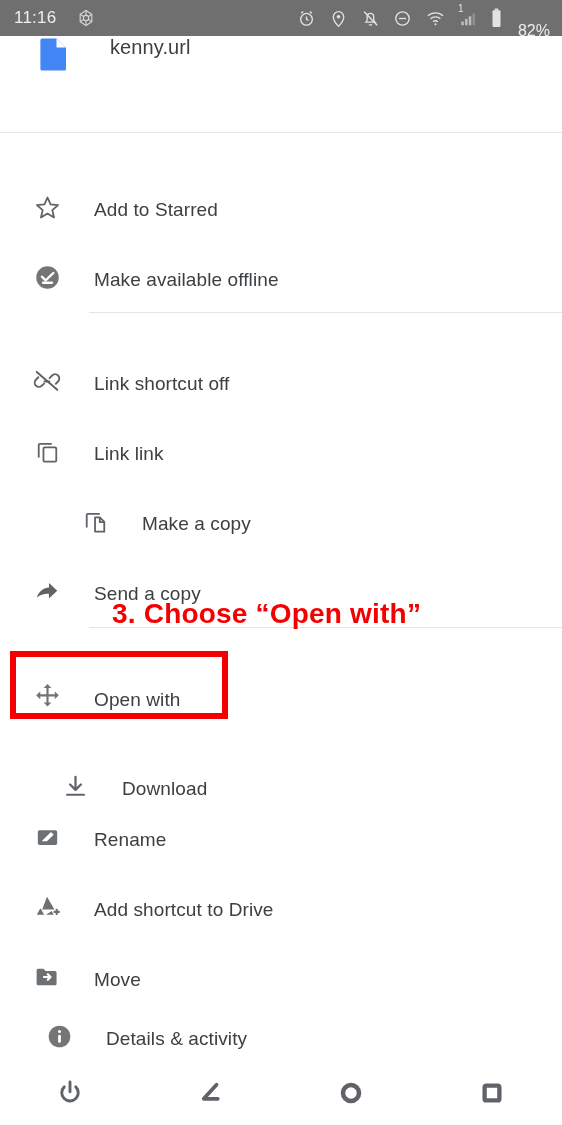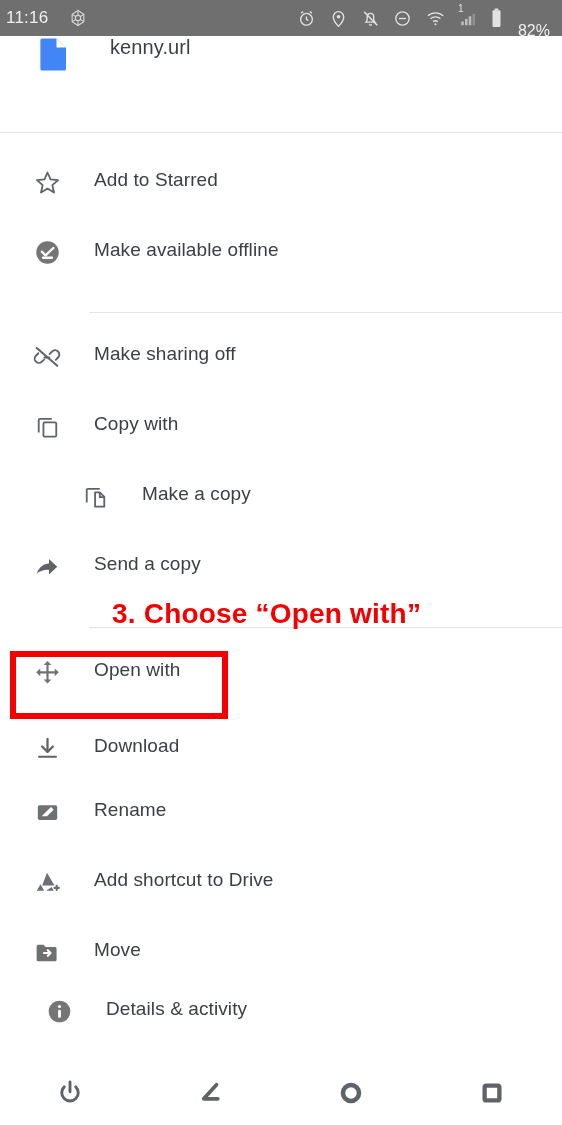--- a/index.html
+++ b/index.html
@@ -10,21 +10,21 @@
     overflow:hidden;
   }
   #screen { position:relative; width:562px; height:1125px; background:#fff; }
 
   
   .statusbar{
     position:absolute; top:0; left:0; width:562px; height:36px;
     background:#6f6f6f; color:#e9e9e9;
     display:flex; align-items:center;
   }
-  .sb-time{ font-size:17px; margin-left:6px; letter-spacing:.2px; color:#efefef; }
+  .sb-time{ font-size:17px; margin-left:14px; letter-spacing:.2px; color:#efefef; }
   .sb-appicon{ margin-left:20px; display:flex; align-items:center; }
   .sb-right{ margin-left:auto; display:flex; align-items:center; gap:13px; margin-right:12px; }
   .sb-right .sb-ico{ display:flex; align-items:center; }
   .sb-batt-pct{ font-size:16px; color:#efefef; margin-left:2px;margin-top:25px; }
 
   
   .header{
     position:absolute; top:36px; left:8px; width:562px; height:96px;
     display:flex; align-items:flex-start;gap:8px;
   }
@@ -36,21 +36,21 @@
     position:absolute; left:0; top:132px; width:562px; height:1px; background:#e4e5e7;
   }
   .divider-inset{
     position:absolute; left:89px; width:473px; height:1px; background:#e4e5e7;
   }
 
   
   .menu{ position:absolute; top:132px; left:0; width:562px; }
   .menu-item{
     position:absolute; left:0; width:466px; height:52px;
-    display:flex; align-items:flex-start;
+    display:flex; align-items:flex-end;
   }
   .mi-icon{
     width:94px; display:flex; align-items:center; justify-content:center;
     color:#5f6368;
   }
   .mi-label{
     font-size:19px; color:#3c4043; letter-spacing:.1px;
   }
 
   
@@ -183,31 +183,31 @@
 
     <div class="menu-item" style="top:211px;">
       <span class="mi-icon">
         <svg width="28" height="28" viewBox="0 0 24 24" fill="none" stroke="#5f6368" stroke-width="1.6" stroke-linecap="round">
           <path d="M9.5 14.2 7.6 16a3.6 3.6 0 0 1-5.1-5.1l2.1-2.1"></path>
           <path d="M14.2 9.5 16.4 7.3a3.6 3.6 0 0 1 5.1 5.1l-2 2"></path>
           <path d="M9.8 12.4 14 12.4"></path>
           <line x1="3.2" y1="4.2" x2="20.8" y2="19.6" stroke-width="1.7"></line>
         </svg>
       </span>
-      <span class="mi-label">Make sharing off</span>
+      <span class="mi-label">Link shortcut off</span>
     </div>
 
     <div class="menu-item" style="top:281px;">
       <span class="mi-icon">
         <svg width="27" height="27" viewBox="0 0 24 24" fill="none" stroke="#5f6368" stroke-width="1.6" stroke-linejoin="round">
           <rect x="8.4" y="8.4" width="11.4" height="12.6" rx="1.1"></rect>
           <path d="M15.8 5.2H5.3a1.1 1.1 0 0 0-1.1 1.1v11"></path>
         </svg>
       </span>
-      <span class="mi-label">Copy with</span>
+      <span class="mi-label">Link link</span>
     </div>
 
     <div class="menu-item" style="top:351px;padding-left:48px;">
       <span class="mi-icon">
         <svg width="27" height="27" viewBox="0 0 24 24" fill="none" stroke="#5f6368" stroke-width="1.6" stroke-linejoin="round">
           <path d="M11.6 8.4h4.2l4 4v8.6H11.6z"></path>
           <path d="M15.8 8.4v4.2h4"></path>
           <path d="M15.8 5.2H5.3a1.1 1.1 0 0 0-1.1 1.1v11"></path>
         </svg>
       </span>
@@ -227,21 +227,21 @@
 
     <div class="menu-item" style="top:527px;">
       <span class="mi-icon">
         <svg width="29" height="29" viewBox="0 0 24 24">
           <path d="M12 1.6 15.2 5H12.9v5.1h5.1V7.8L21.4 11h-.1l-3.3 3.2v-2.3h-5.1V17h2.3L12 20.2 8.8 17h2.3v-5.1H6v2.3L2.6 11 6 7.8v2.3h5.1V5H8.8z" fill="#707478"></path>
         </svg>
       </span>
       <span class="mi-label">Open with</span>
     </div>
 
-    <div class="menu-item" style="top:603px;">
+    <div class="menu-item" style="top:616px;padding-left:28px;">
       <span class="mi-icon">
         <svg width="27" height="27" viewBox="0 0 24 24" fill="none" stroke="#5f6368" stroke-width="2" stroke-linecap="round" stroke-linejoin="round">
           <line x1="12" y1="3.4" x2="12" y2="14.6"></line>
           <polyline points="7.2,10.2 12,15 16.8,10.2"></polyline>
           <line x1="4.4" y1="19.4" x2="19.6" y2="19.4" stroke-width="1.7"></line>
         </svg>
       </span>
       <span class="mi-label">Download</span>
     </div>
 

